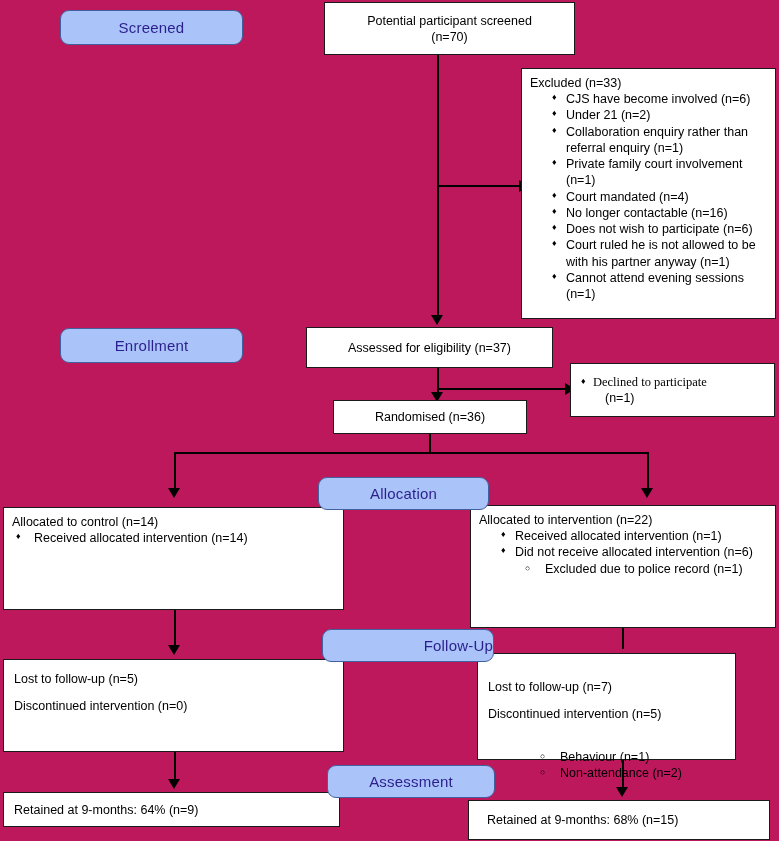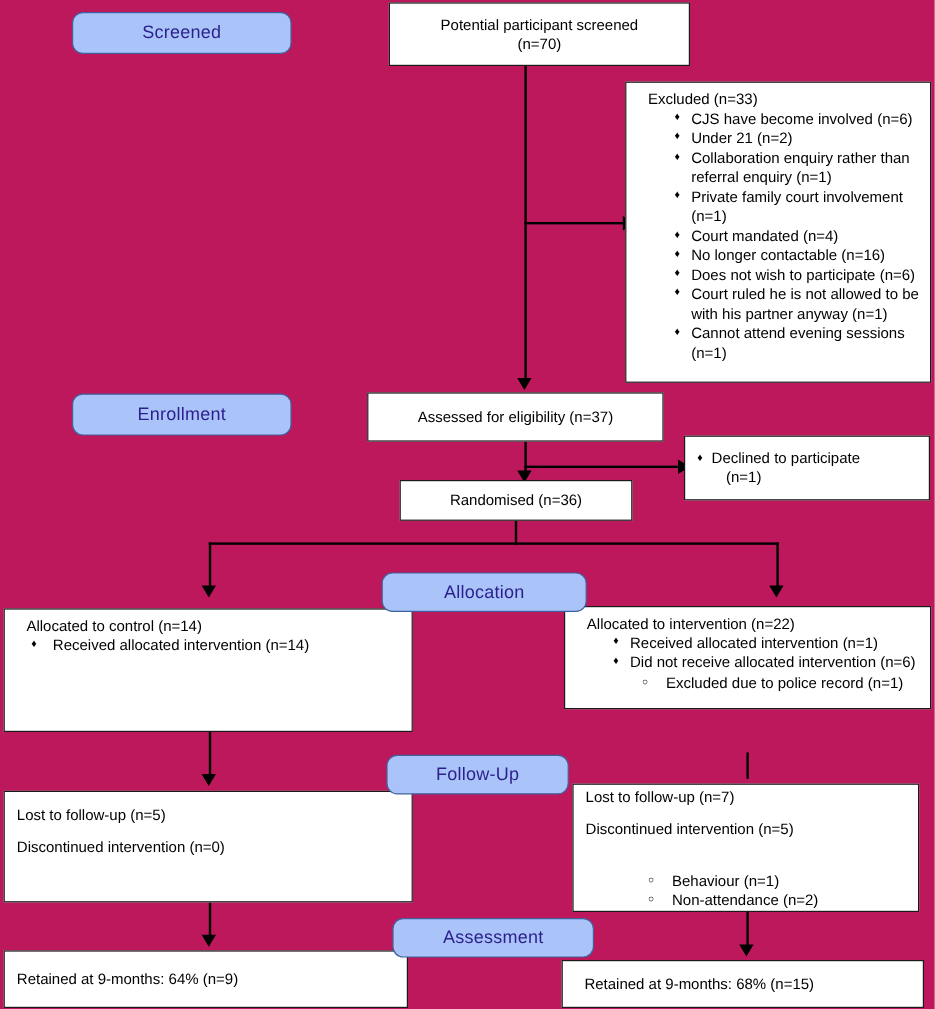--- a/index.html
+++ b/index.html
@@ -28,21 +28,21 @@
     z-index: 3;
   }
   .box.centered {
     display: flex;
     flex-direction: column;
     align-items: center;
     justify-content: center;
     text-align: center;
   }
   .box.padded {
-    padding: 6px 8px 6px 18px;
+    padding: 6px 8px 6px 8px;
   }
   .box-line { display: block; }
 
   
   .pill {
     position: absolute;
     box-sizing: border-box;
     border: 1.5px solid #41619e;
     border-radius: 9px;
     background: #aac4fa;
@@ -94,20 +94,21 @@
     font-size: 8.5px;
     line-height: 1.85;
     color: #000;
   }
   ul.tight > li { padding-left: 18px; }
 
   .inline-bullet {
     position: relative;
     display: block;
     padding-left: 12px;
+    font-family: Liberation Serif, serif;
   }
   .inline-bullet::before {
     content: "\2666";
     position: absolute;
     left: 0;
     top: -1px;
     font-size: 9px;
     line-height: 1.8;
   }
 
@@ -149,21 +150,21 @@
   </div>
 
   <div class="pill" style="left:318px; top:477px; width:171px; height:33px;">
     <span>Allocation</span>
   </div>
 
   <div class="pill" style="left:60px; top:328px; width:183px; height:35px;">
     <span>Enrollment</span>
   </div>
 
-  <div class="pill" style="left:322px; top:629px; width:152px; height:33px;">
+  <div class="pill" style="left:322px; top:629px; width:172px; height:33px;justify-content:flex-end;">
     <span>Follow-Up</span>
   </div>
 
   <div class="pill" style="left:327px; top:765px; width:168px; height:33px;">
     <span>Assessment</span>
   </div>
 
   <div class="vline" style="left:437px; top:55px; height:262px;"></div>
   <div class="arrow-down" style="left:431px; top:315px;"></div>
 
@@ -225,48 +226,48 @@
     <span class="box-line">Randomised (n=36)</span>
   </div>
 
   <div class="box padded" style="left:3px; top:507px; width:341px; height:103px;">
     <div>Allocated to control (n=14)</div>
     <ul class="b1 tight" style="padding-left:4px;">
       <li>Received allocated intervention (n=14)</li>
     </ul>
   </div>
 
-  <div class="box padded" style="left:470px; top:505px; width:306px; height:86px;">
+  <div class="box padded" style="left:470px; top:505px; width:306px; height:123px;">
     <div>Allocated to intervention (n=22)</div>
     <ul class="b1">
       <li>Received allocated intervention (n=1)</li>
       <li>Did not receive allocated intervention (n=6)</li>
     </ul>
     <ul class="b2">
       <li>Excluded due to police record (n=1)</li>
     </ul>
   </div>
 
   <div class="box" style="left:3px; top:659px; width:341px; height:93px; padding:11px 8px 0 10px;">
     <div>Lost to follow-up (n=5)</div>
     <div class="blank"></div>
     <div>Discontinued intervention (n=0)</div>
   </div>
 
-  <div class="box" style="left:477px; top:653px; width:289px; height:107px; padding:2px 8px 0 10px;">
+  <div class="box" style="left:477px; top:653px; width:259px; height:107px; padding:25px 8px 0 10px;">
     <div>Lost to follow-up (n=7)</div>
     <div class="blank"></div>
     <div>Discontinued intervention (n=5)</div>
     <ul class="b2" style="padding-left:52px; margin-top:27px;">
       <li>Behaviour (n=1)</li>
       <li>Non-attendance (n=2)</li>
     </ul>
   </div>
 
-  <div class="box" style="left:3px; top:792px; width:337px; height:48px; display:flex; align-items:center; padding:0 11px 0 10px;">
+  <div class="box" style="left:3px; top:792px; width:337px; height:35px; display:flex; align-items:center; padding:0 11px 0 10px;">
     <span>Retained at 9-months: 64% (n=9)</span>
   </div>
 
   <div class="box" style="left:468px; top:800px; width:302px; height:40px; display:flex; align-items:center; padding:0 0 0 18px;">
     <span>Retained at 9-months: 68% (n=15)</span>
   </div>
 
 </div>
 
 </body></html>

